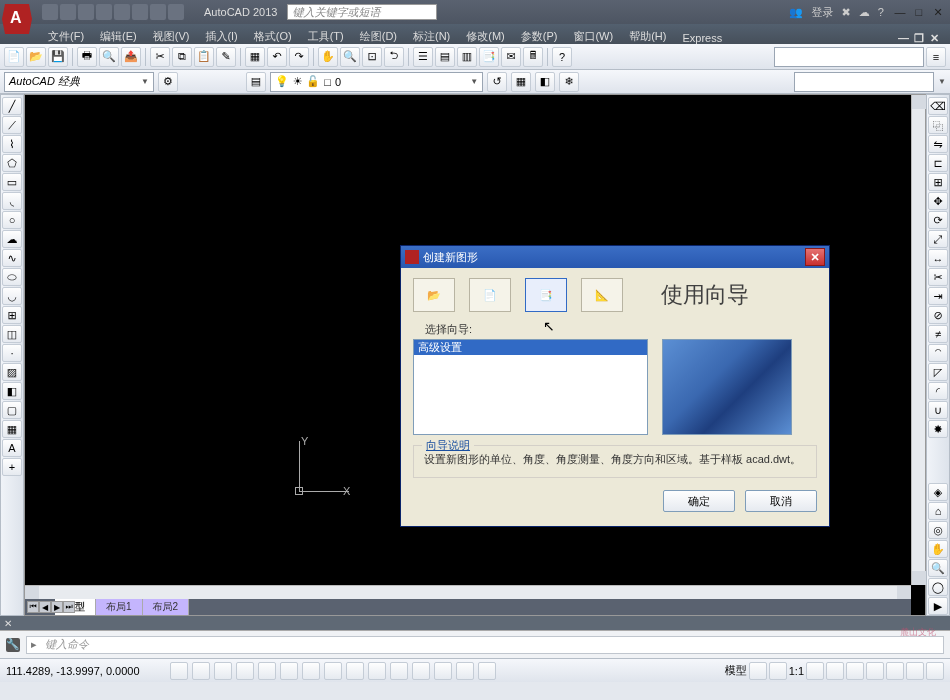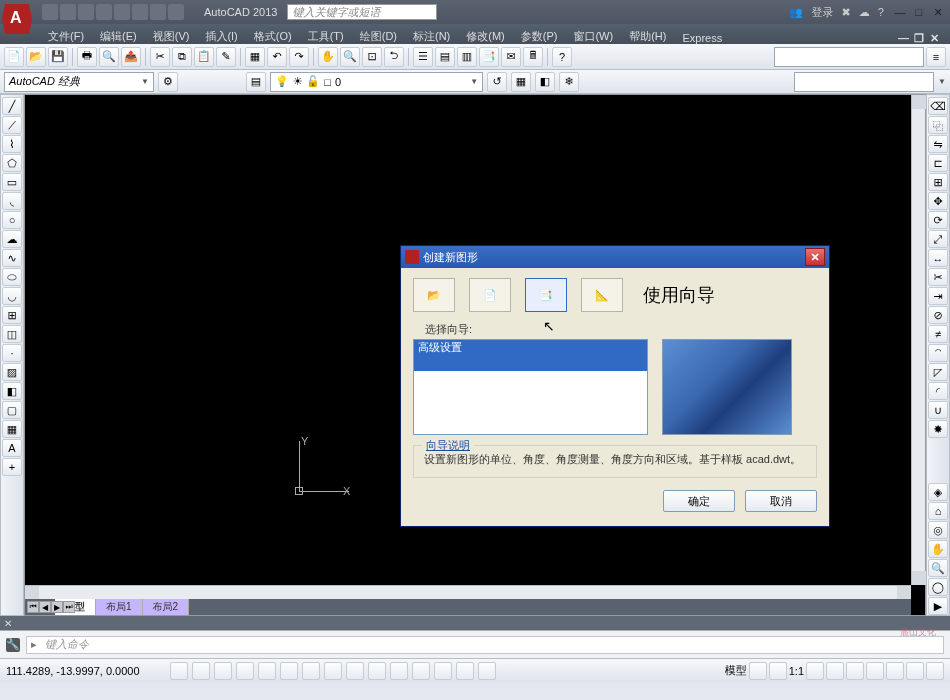--- a/index.html
+++ b/index.html
@@ -74,25 +74,25 @@
 
 
 .dialog{ position:absolute; left:400px; top:245px; width:430px; background:#ece9d8; border:1px solid #0a246a; box-shadow:2px 2px 6px rgba(0,0,0,0.4); z-index:100;}
 .dlg-title{ height:22px; background:linear-gradient(#3b6ec5,#2858b0); display:flex; align-items:center; padding:0 4px; color:#fff; gap:4px;}
 .dlg-title .icon{ width:14px; height:14px; background:#b02222; display:inline-block;}
 .dlg-title .close{ margin-left:auto; width:20px; height:18px; background:linear-gradient(#e57272,#c83030); border:1px solid #8a1a1a; display:flex; align-items:center; justify-content:center; color:#fff; font-weight:bold; cursor:pointer;}
 .dlg-body{ padding:10px 12px 14px;}
 .mode-row{ display:flex; align-items:center; gap:14px; margin-bottom:10px;}
 .mode-btn{ width:42px; height:34px; background:#f5f3e9; border:1px solid #b8b4a2; display:flex; align-items:center; justify-content:center;}
 .mode-btn.sel{ border:1px solid #316ac5; background:#e8eefb;}
-.mode-title{ font-size:18px; color:#000000; margin-left:6px;}
+.mode-title{ font-size:22px; color:#404040; margin-left:24px;}
 .label-select{ margin:4px 12px 2px; color:#333;}
 .wizard-row{ display:flex; gap:14px;}
 .wizard-list{ width:235px; height:96px; background:#fff; border:1px solid #7f9db9; overflow:hidden;}
-.wizard-list div{ padding:0 4px; height:31px; line-height:15px;}
+.wizard-list div{ padding:0 4px; height:15px; line-height:15px;}
 .wizard-list .sel{ background:#316ac5; color:#fff;}
 .preview{ width:130px; height:96px; background:linear-gradient(135deg,#5b8fd4 0%,#3a68b0 40%,#1e3e7e 60%,#5b8fd4 100%); border:1px solid #7f9db9;}
 .desc-box{ border:1px solid #d4d0c8; margin-top:10px; padding:6px 10px 10px; position:relative;}
 .desc-box .legend{ position:absolute; top:-8px; left:8px; background:#ece9d8; padding:0 4px; color:#1a4fa0;text-decoration:underline;}
 .desc-box .desc{ color:#333; line-height:1.4;}
 .dlg-buttons{ display:flex; justify-content:flex-end; gap:10px; margin-top:12px;}
 .dlg-buttons button{ width:72px; height:22px; background:linear-gradient(#fefefe,#e6eaf0); border:1px solid #7f9db9; border-radius:2px; cursor:pointer;}
 
 .cursor{ position:absolute; left:543px; top:318px; font-size:14px; color:#000; z-index:200; pointer-events:none;}
 .watermark{ position:absolute; right:4px; bottom:30px; width:56px; height:44px; opacity:0.6; font-size:9px; color:#c05070; text-align:center;}

